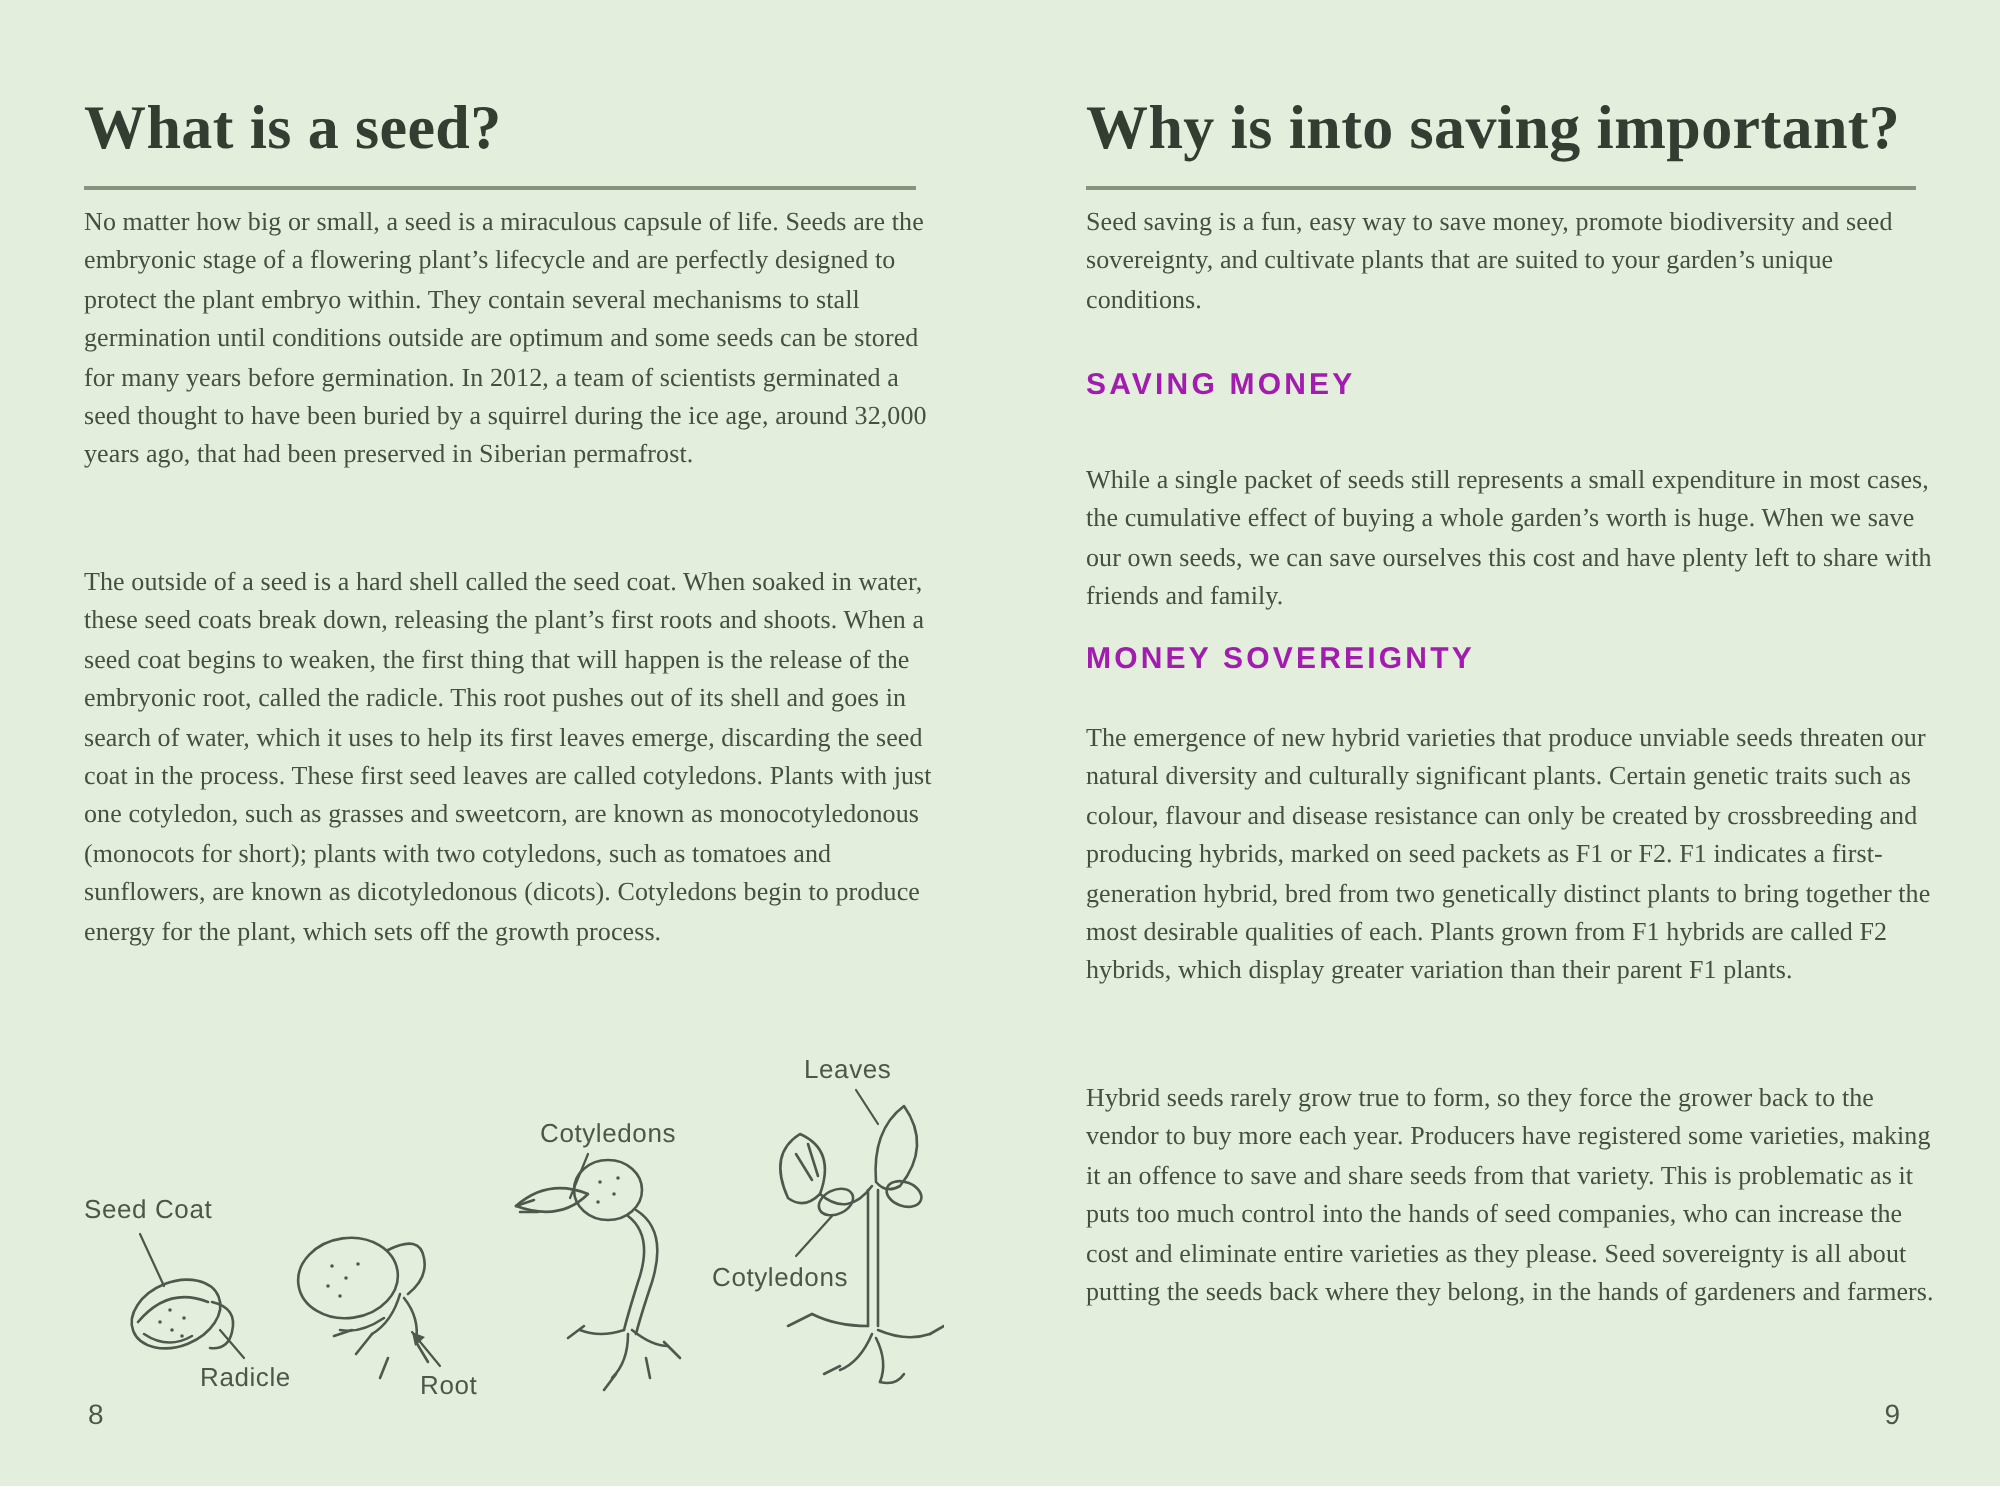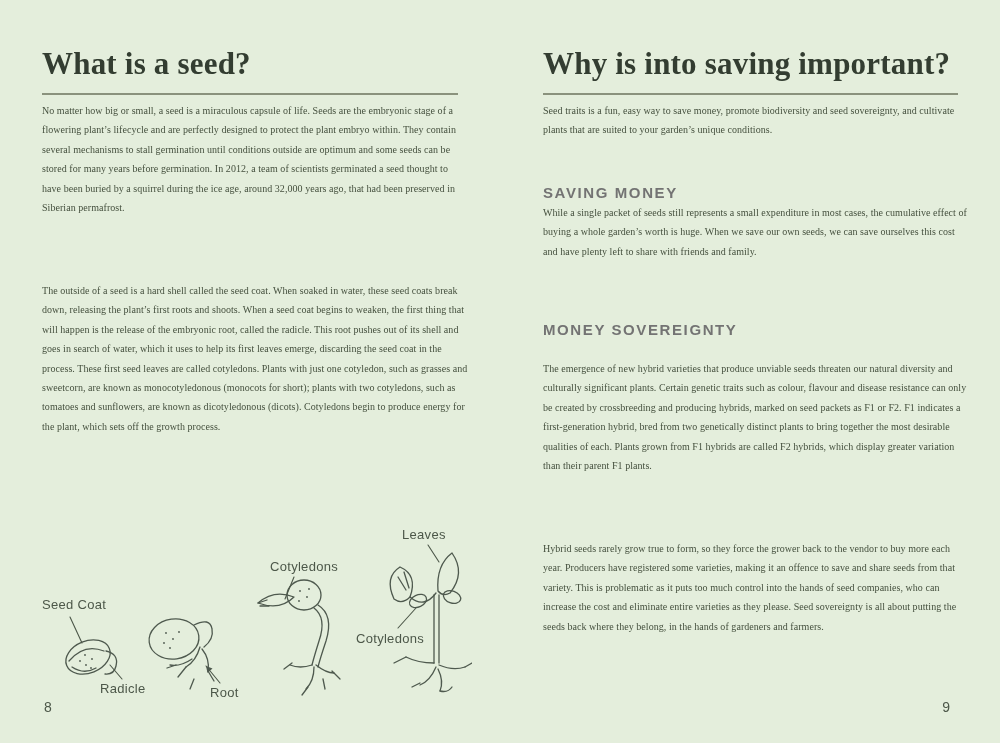--- a/index.html
+++ b/index.html
@@ -34,32 +34,32 @@
     line-height: 36px;
     letter-spacing: 0.2px;
     color: var(--ink-heading);
   }
   .rule {
     height: 2px;
     background: var(--rule-color);
     border: none;
   }
   .body-text {
-    font-size: 10px;
+    font-size: 13px;
     line-height: 19.4px;
     letter-spacing: 0.05px;
     color: var(--ink-body);
     margin: 0;
   }
   .subhead {
     font-family: "Liberation Sans", sans-serif;
     font-weight: 700;
     font-size: 15px;
     letter-spacing: 1.6px;
-    color: #737373;
+    color: #a21caf;
     margin: 0;
   }
   .page-number {
     font-family: "Liberation Sans", sans-serif;
     font-size: 14px;
     color: #4c5749;
   }
   
   .diagram-svg text {
     font-family: "Liberation Sans", sans-serif;
@@ -175,24 +175,24 @@
     <path class="ldr" d="M386,30 L397,47"></path>
     <text x="314" y="128">Cotyledons</text>
     <path class="ldr" d="M356,113 L374,93"></path>
   </svg>
 
   <div class="page-number abs" style="left:44px; top:699px;">8</div>
 
   <h1 class="abs" style="left:543px; top:46px; width:424px;">Why is into saving important?</h1>
   <div class="rule abs" style="left:543px; top:93px; width:415px;"></div>
 
-  <p class="body-text abs" style="left:543px; top:101px; width:424px;">Seed traits is a fun, easy way to save money, promote biodiversity and seed sovereignty, and cultivate plants that are suited to your garden’s unique conditions.</p>
+  <p class="body-text abs" style="left:543px; top:101px; width:424px;">Seed saving is a fun, easy way to save money, promote biodiversity and seed sovereignty, and cultivate plants that are suited to your garden’s unique conditions.</p>
 
   <h2 class="subhead abs" style="left:543px; top:184px;">SAVING MONEY</h2>
-  <p class="body-text abs" style="left:543px; top:203px; width:426px;">While a single packet of seeds still represents a small expenditure in most cases, the cumulative effect of buying a whole garden’s worth is huge. When we save our own seeds, we can save ourselves this cost and have plenty left to share with friends and family.</p>
+  <p class="body-text abs" style="left:543px; top:230px; width:426px;">While a single packet of seeds still represents a small expenditure in most cases, the cumulative effect of buying a whole garden’s worth is huge. When we save our own seeds, we can save ourselves this cost and have plenty left to share with friends and family.</p>
 
   <h2 class="subhead abs" style="left:543px; top:321px;">MONEY SOVEREIGNTY</h2>
   <p class="body-text abs" style="left:543px; top:359px; width:426px;">The emergence of new hybrid varieties that produce unviable seeds threaten our natural diversity and culturally significant plants. Certain genetic traits such as colour, flavour and disease resistance can only be created by crossbreeding and producing hybrids, marked on seed packets as F1 or F2. F1 indicates a first-generation hybrid, bred from two genetically distinct plants to bring together the most desirable qualities of each. Plants grown from F1 hybrids are called F2 hybrids, which display greater variation than their parent F1 plants.</p>
   <p class="body-text abs" style="left:543px; top:539px; width:426px;">Hybrid seeds rarely grow true to form, so they force the grower back to the vendor to buy more each year. Producers have registered some varieties, making it an offence to save and share seeds from that variety. This is problematic as it puts too much control into the hands of seed companies, who can increase the cost and eliminate entire varieties as they please. Seed sovereignty is all about putting the seeds back where they belong, in the hands of gardeners and farmers.</p>
 
   <div class="page-number abs" style="left:930px; top:699px; width:20px; text-align:right;">9</div>
 
   <div class="bottom-strip"></div>
 </div>
 

